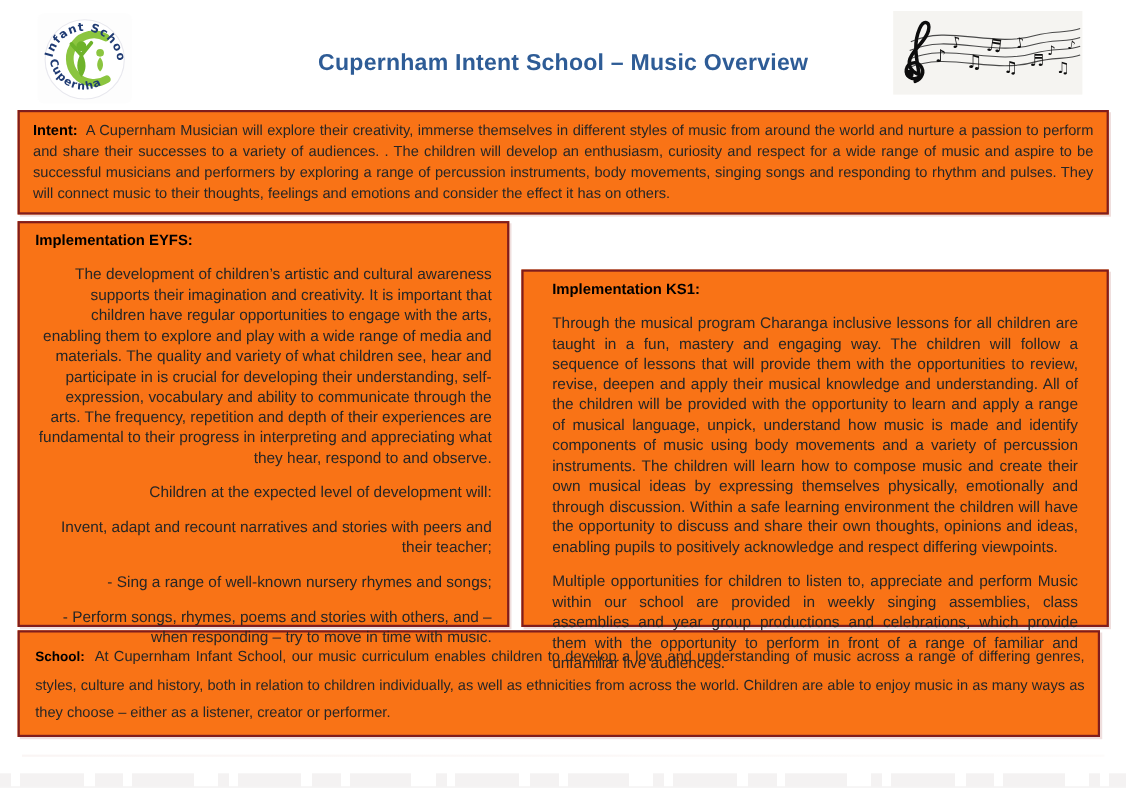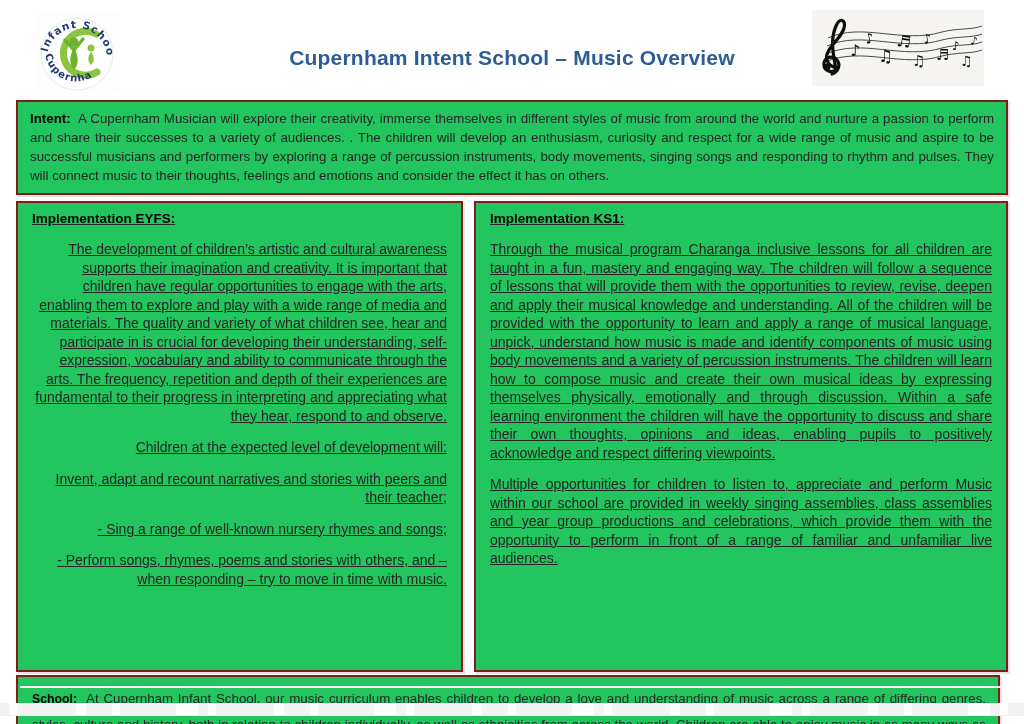--- a/index.html
+++ b/index.html
@@ -11,30 +11,30 @@
   
   .header { position:relative; height:88px; }
   .logo-wrap { position:absolute; left:18px; top:2px; width:86px; height:82px;
                background:#fdfdfd; border-radius:6px; }
   .page-title { position:absolute; left:0; right:0; top:36px; text-align:center;
                 font-size:21px; font-weight:bold; color:#2e5c96; letter-spacing:0.2px; }
   .music-art { position:absolute; right:24px; top:0px; width:172px; height:76px;
                background:#f5f4f1; }
 
   
-  .box { border:2px solid #7f1d1d; background:#22c55e;
+  .box { border:2px solid #7f1d1d; background:#f97316;
          box-shadow:2px 2px 0 rgba(209,160,157,0.35); }
   .intent-box { margin-top:2px; min-height:84px; border-width:2px;
                 padding:7px 12px 8px 12px; }
   .intent-box p, .impact-box p { font-size:13.3px; line-height:19px; text-align:justify; }
   .inline-label { font-weight:bold; color:#000; }
 
-  .columns { display:flex; gap:11px; margin-top:6px; height:471px;text-decoration:underline; }
+  .columns { display:flex; gap:11px; margin-top:6px; height:369px; }
   .col-eyfs { width:447px; padding:8px 14px; }
-  .col-ks1  { flex:1; padding:8px 14px; }
+  .col-ks1  { flex:1; padding:8px 26px;margin-top:44px; }
   .col-heading { font-size:13.5px; font-weight:bold; color:#000; margin-bottom:14px; }
   .col-eyfs p { font-size:14px; line-height:18.5px; margin-bottom:13px; text-align:right; }
   .col-ks1 p  { font-size:14px; line-height:18.5px; margin-bottom:13px; text-align:justify; }
 
   .impact-box { margin-top:3px; margin-right:8px; min-height:80px; border-width:2px;
                 padding:9px 12px 8px 14px; }
   .impact-box p { line-height:25px; }
   .impact-box .inline-label { font-size:12.3px; }
 
   

